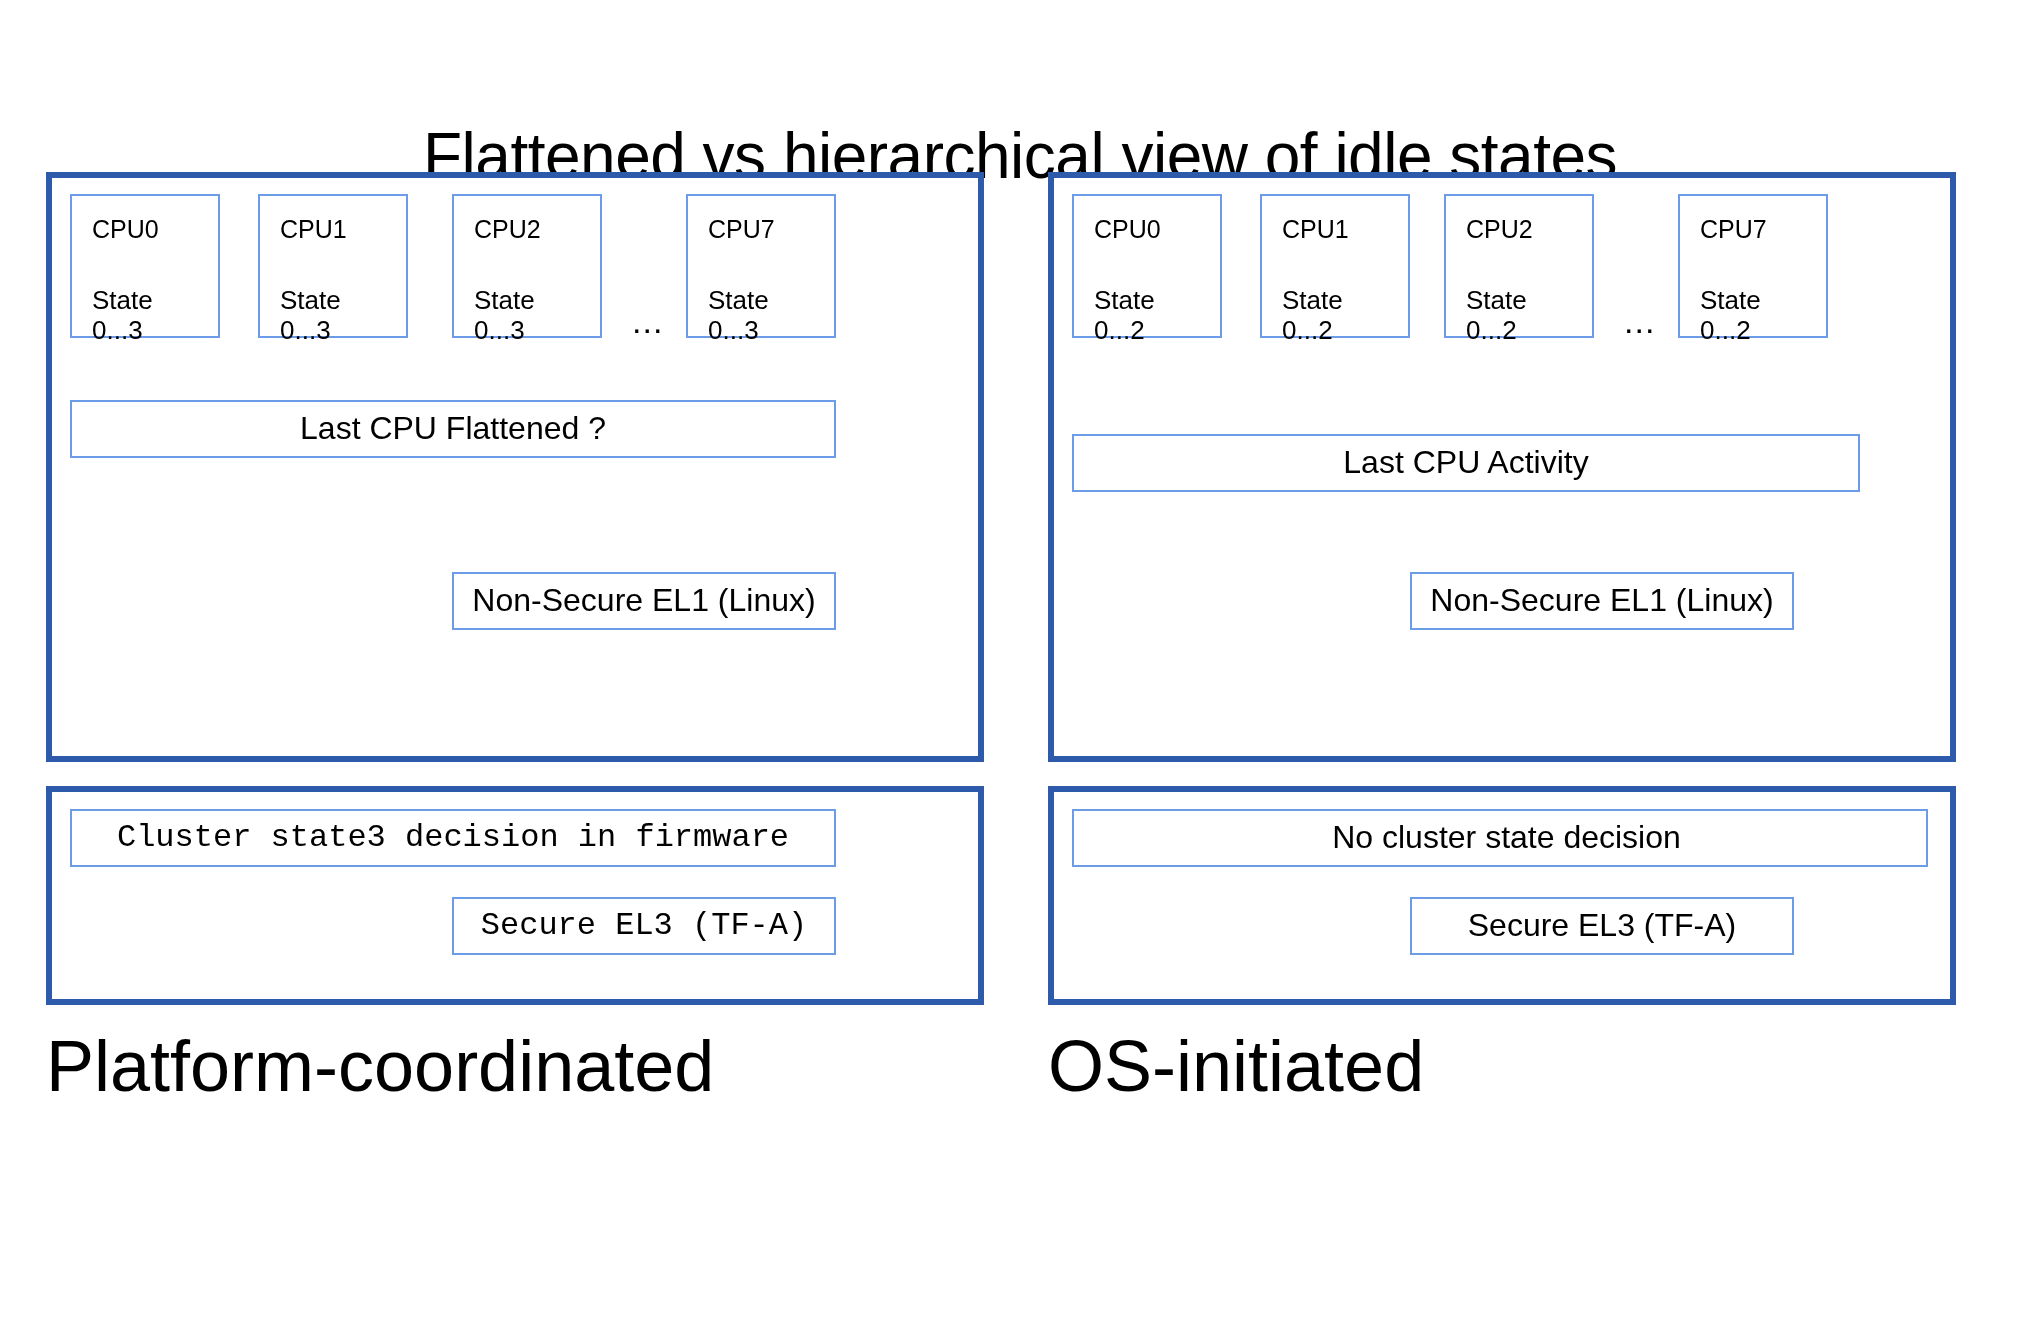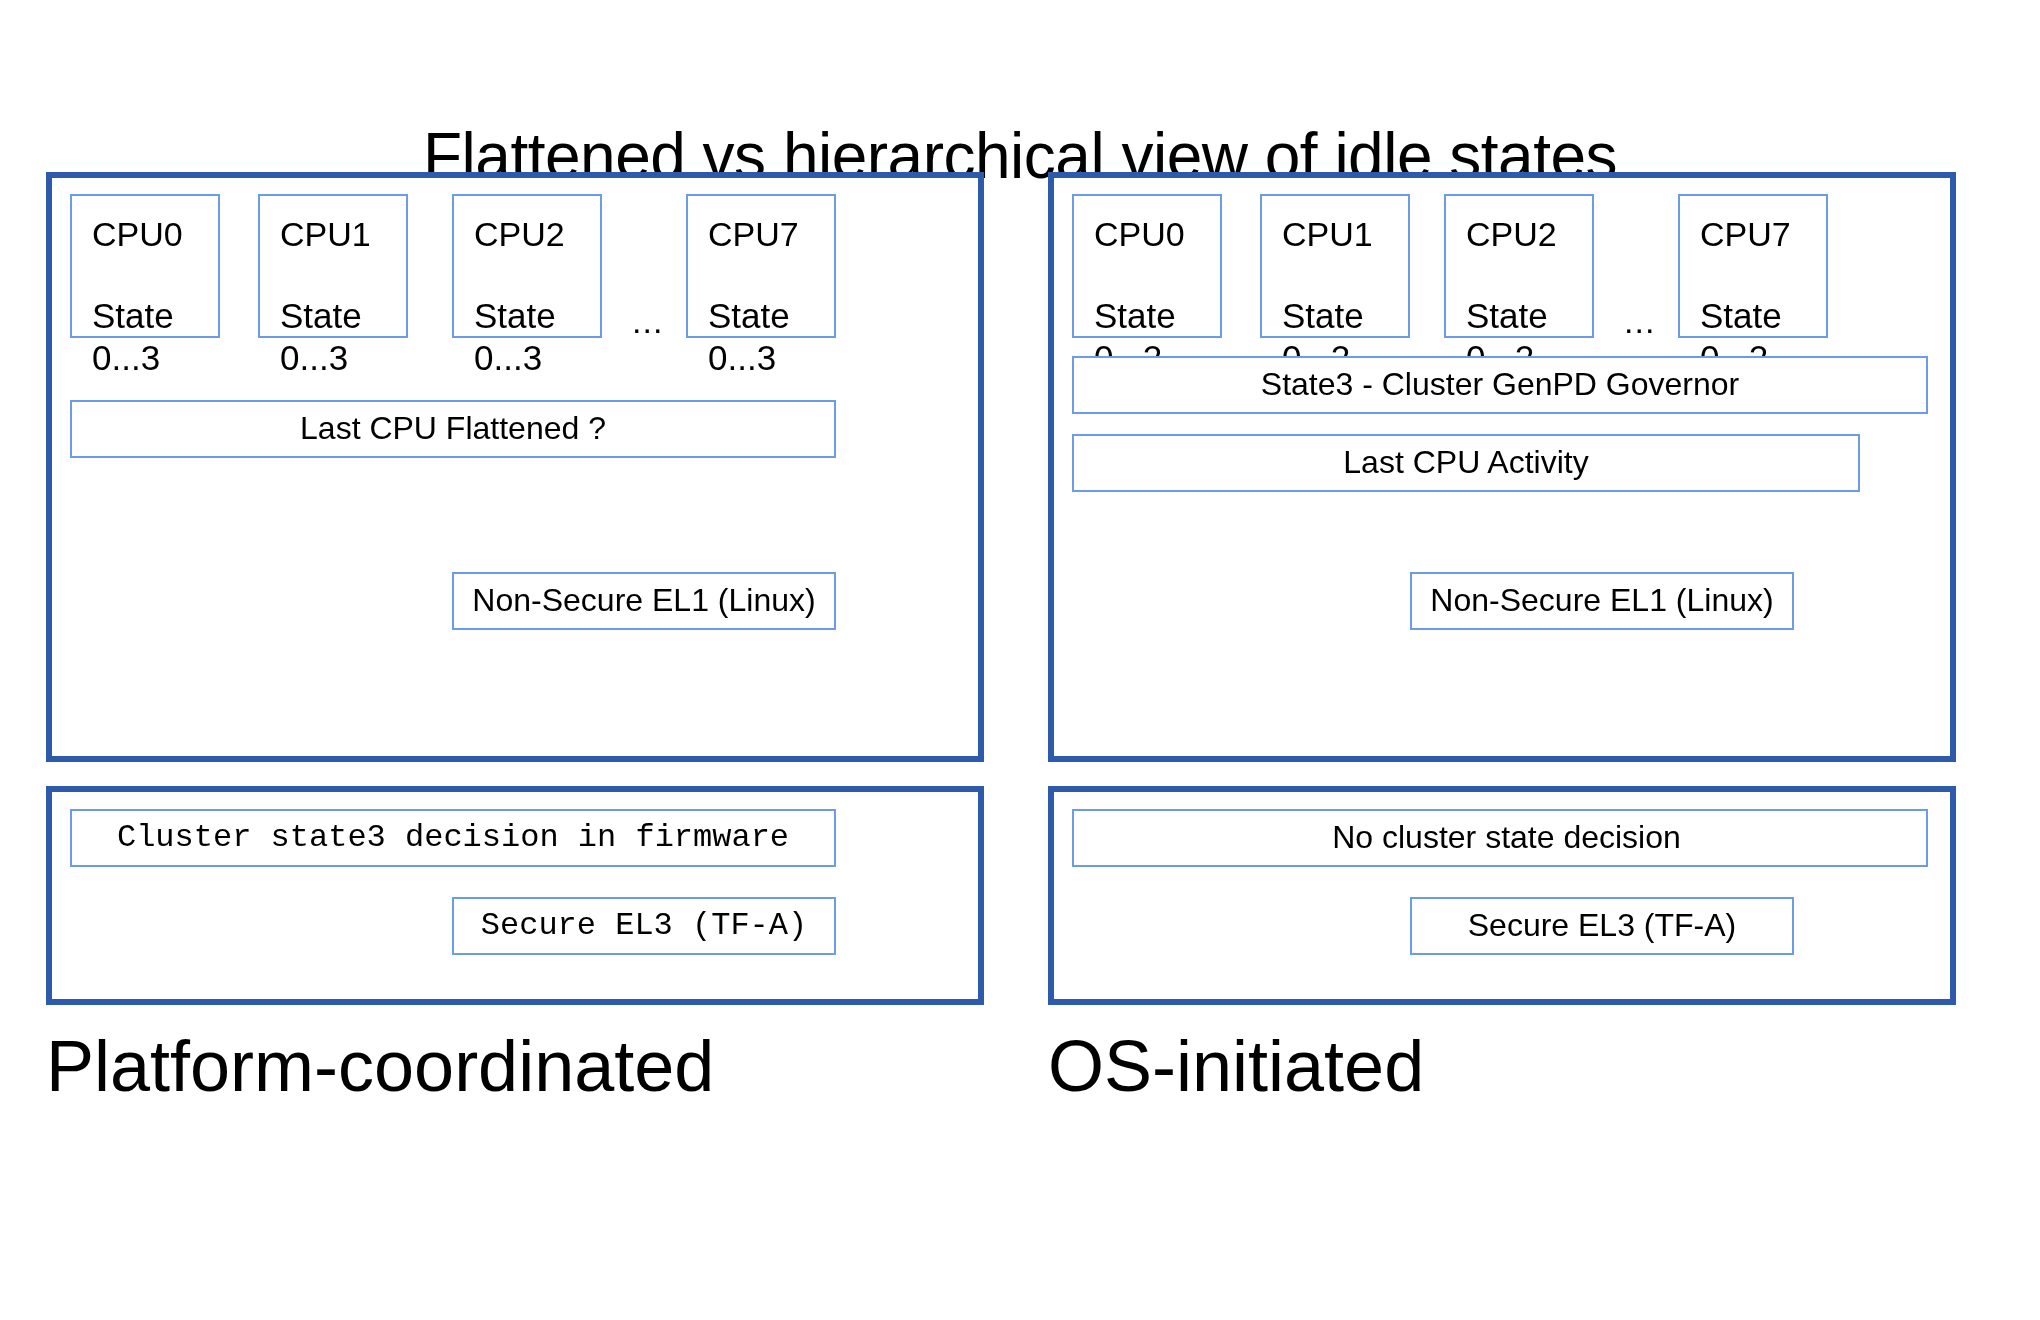--- a/index.html
+++ b/index.html
@@ -52,25 +52,25 @@
     font-size: 31px;
     line-height: 1.22;
     color: #000000;
   }
 
   
   .cpu-tile {
     padding: 18px 0 0 20px;
     text-align: left;
   }
-  .cpu-tile .cpu-name { display: block; font-size: 34px; }
+  .cpu-tile .cpu-name { display: block; font-size: 25px; }
   .cpu-tile .cpu-state {
     display: block;
     margin-top: 40px;
-    font-size: 35px;
+    font-size: 26px;
     line-height: 1.18;
     white-space: pre-line;
   }
 
   
   .bar {
     display: flex;
     align-items: center;
     justify-content: center;
     text-align: center;
@@ -167,21 +167,20 @@
   </div>
 
   <div class="ellipsis" style="left:570px; top:126px;">...</div>
 
   <div class="ibox cpu-tile" style="left:624px; top:16px; width:150px; height:144px;">
     <span class="cpu-name">CPU7</span>
     <span class="cpu-state">State
 0...2</span>
   </div>
 
-  <div class="ibox bar" style="left:18px; top:178px; width:856px; height:58px;">State3 - Cluster GenPD Governor</div>
 
   <div class="ibox bar" style="left:18px; top:256px; width:788px; height:58px;">Last CPU Activity</div>
 
   <div class="ibox bar" style="left:356px; top:394px; width:384px; height:58px;">Non-Secure EL1 (Linux)</div>
 
 </div>
 
 <div class="panel panel-right-bottom">
 
   <div class="ibox bar" style="left:18px; top:17px; width:856px; height:58px;padding-left:13px;">No cluster state decision</div>

